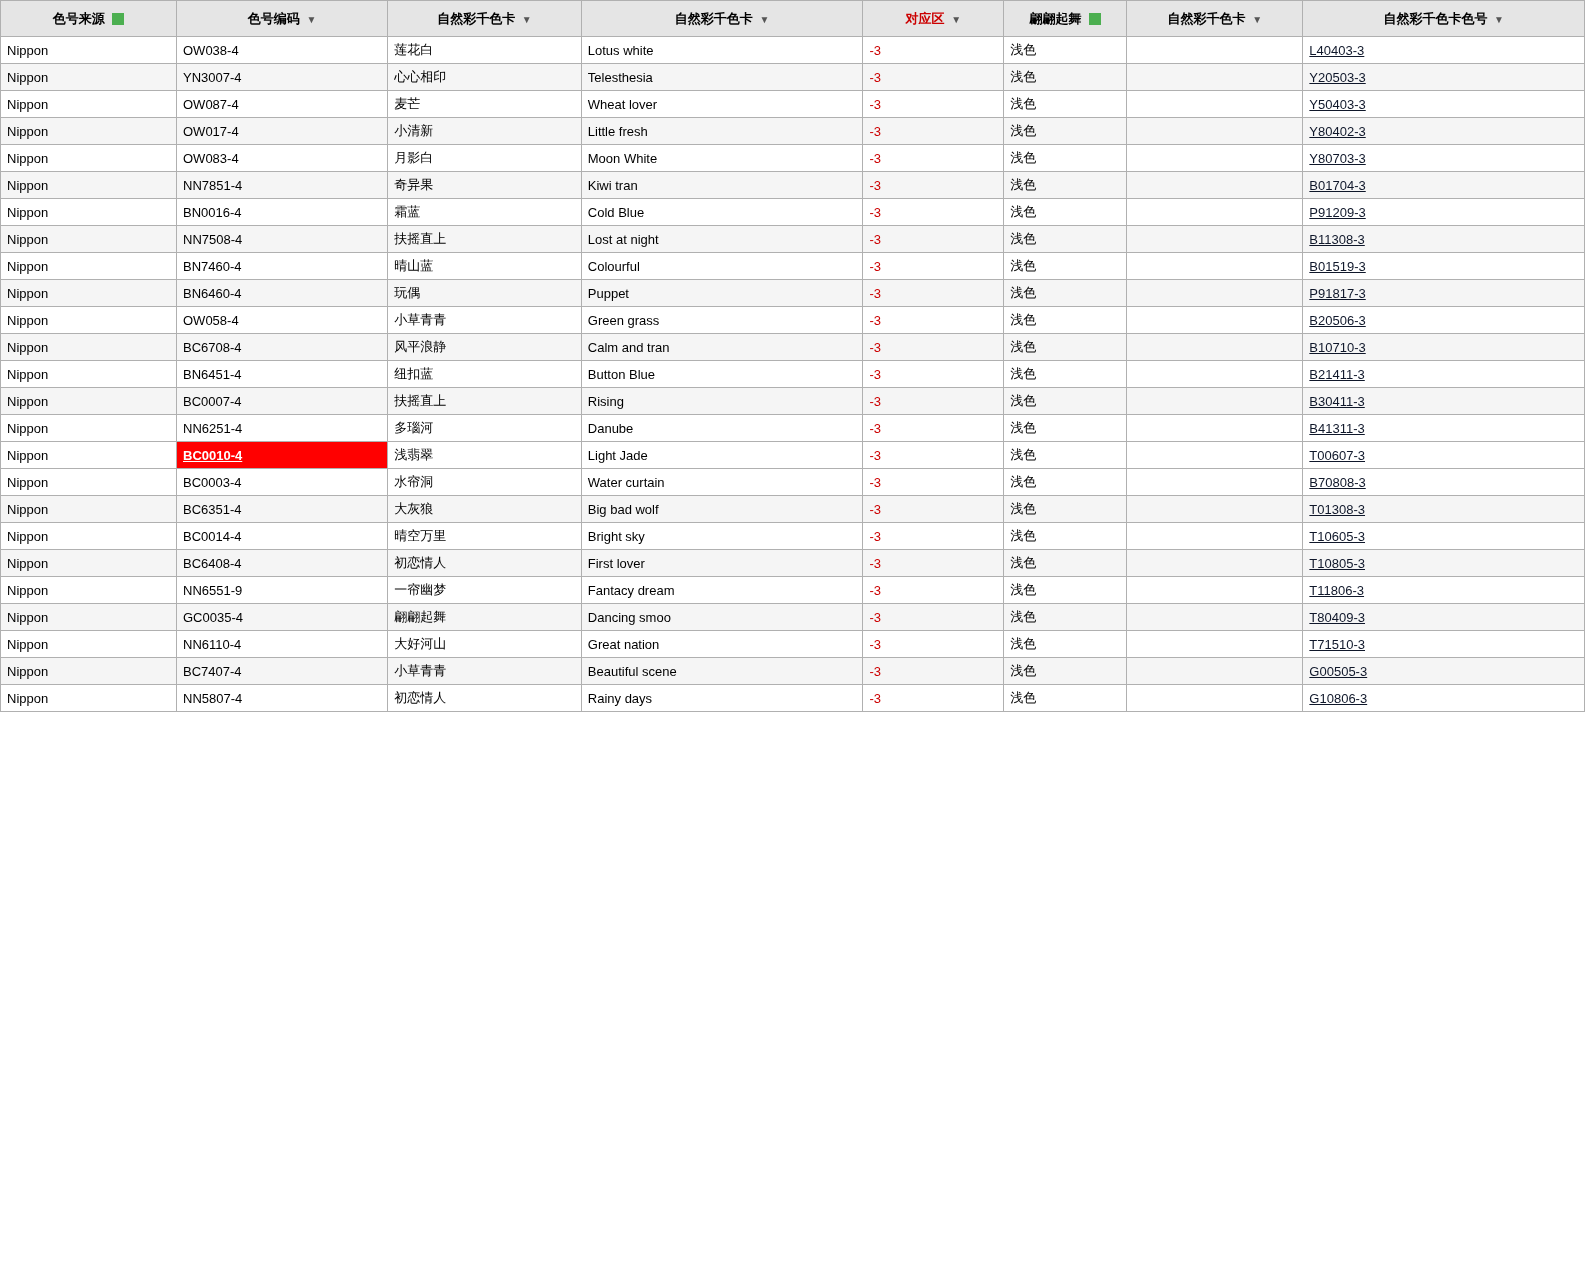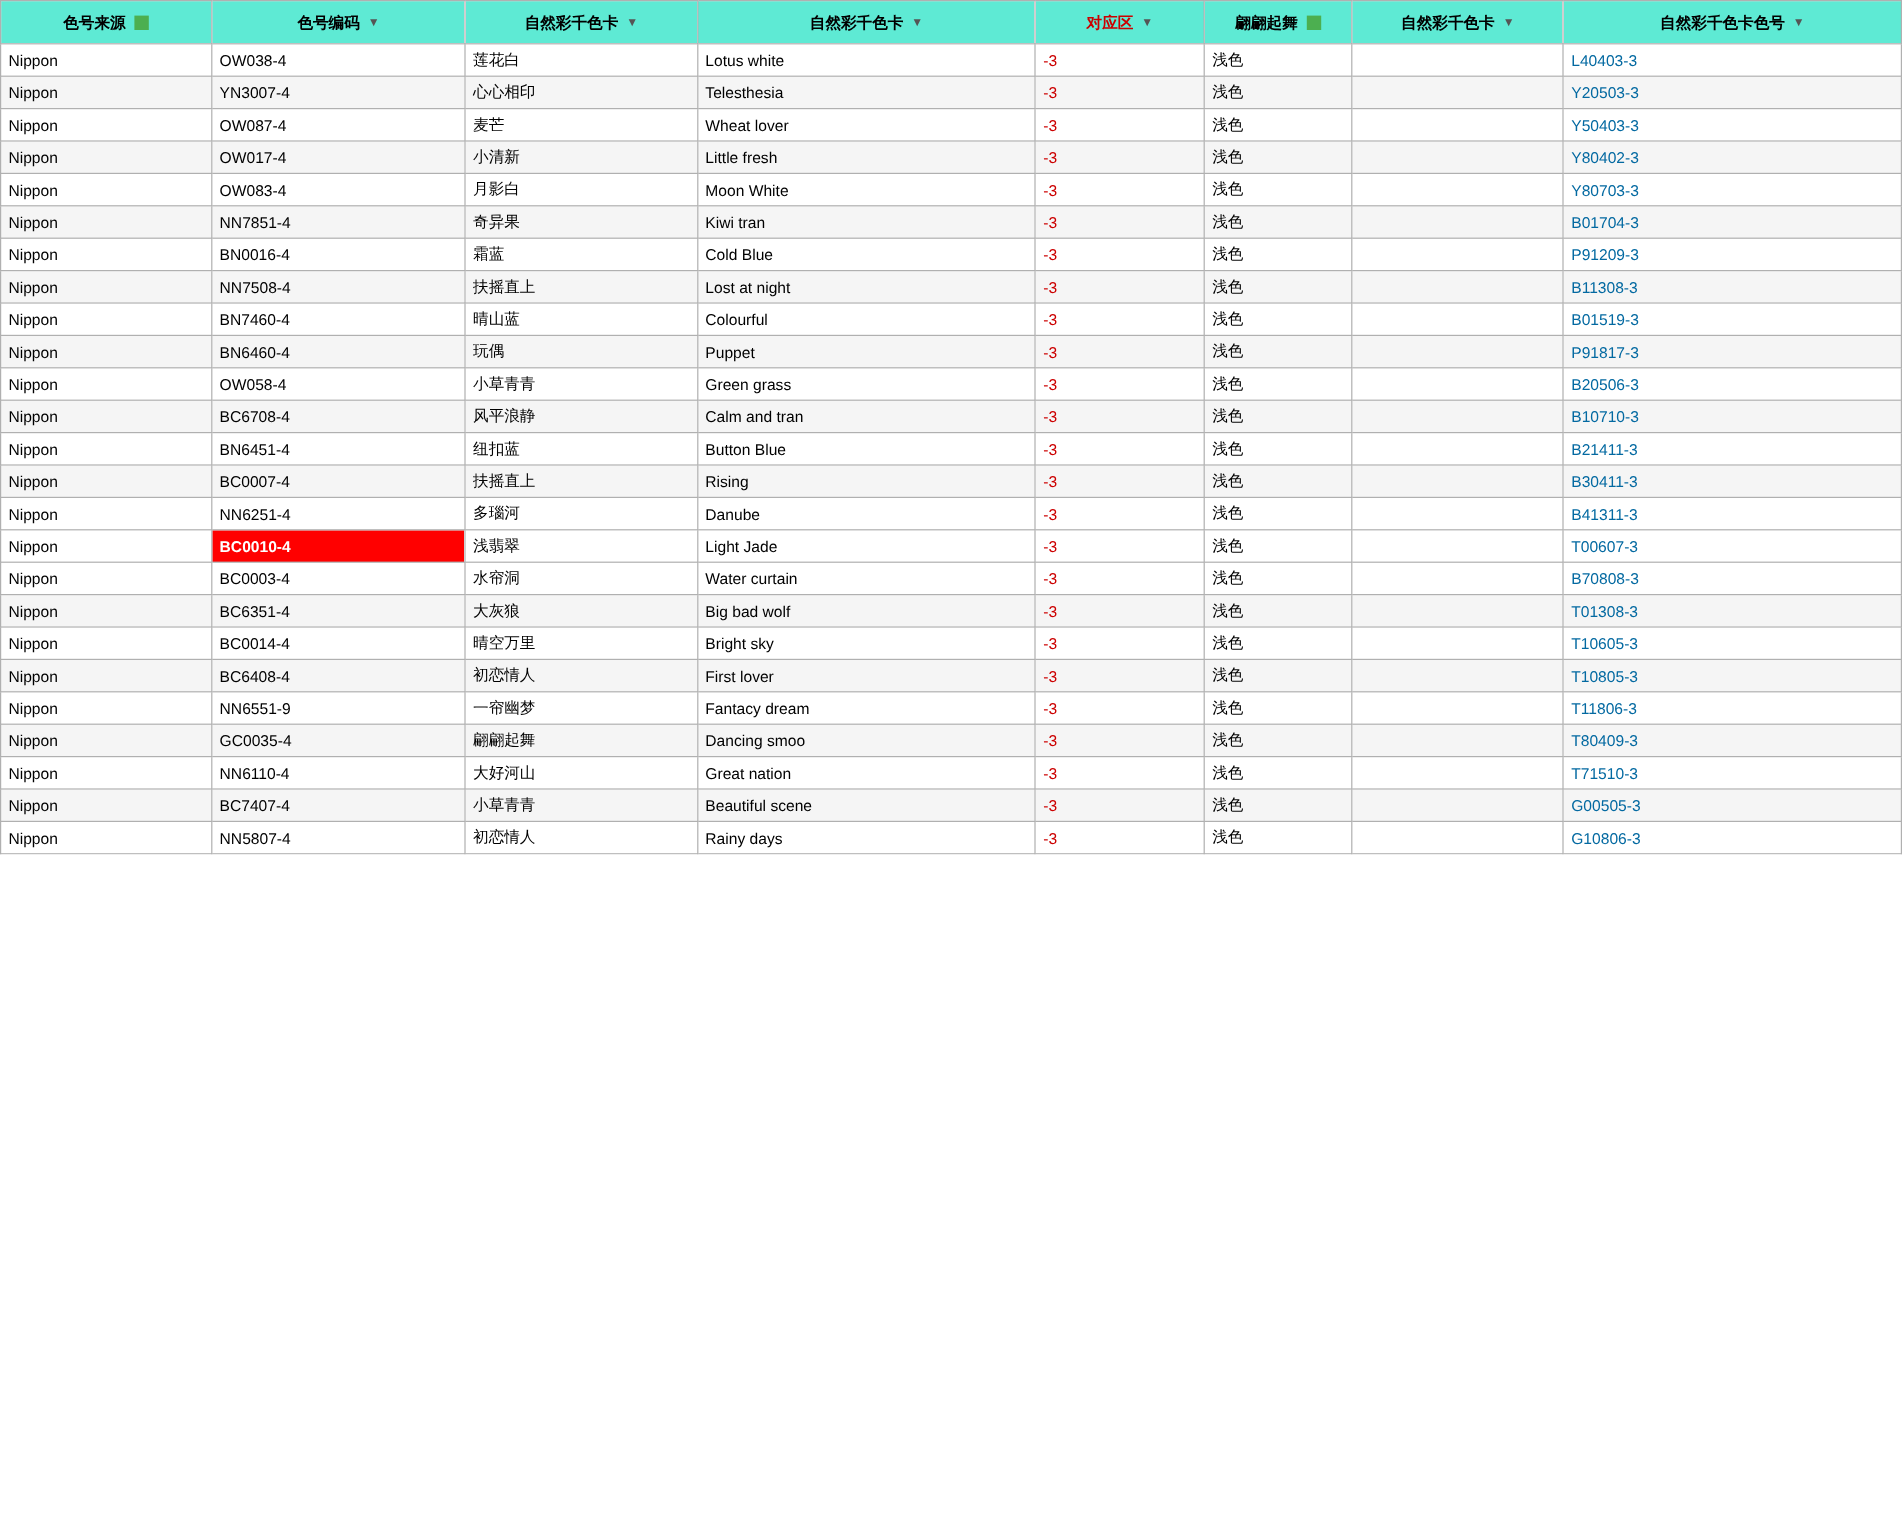--- a/index.html
+++ b/index.html
@@ -18,21 +18,21 @@
       table-layout: fixed;
     }
     th, td {
       border: 1px solid #b0b0b0;
       padding: 4px 6px;
       white-space: nowrap;
       overflow: hidden;
       text-overflow: ellipsis;
     }
     th {
-      background: #5eead4;
+      background: #e5e5e5;
       color: #000;
       font-weight: bold;
       height: 36px;
       font-size: 13px;
     }
     th.red-header {
       color: #cc0000;
     }
     tr:nth-child(odd) td {
       background: #fff;
@@ -40,23 +40,25 @@
     tr:nth-child(even) td {
       background: #f5f5f5;
     }
     tr.highlighted td {
       background: #fff;
     }
     tr.highlighted td.highlight-cell {
       background: #ff0000;
       color: #fff;
       font-weight: bold;
+      text-decoration: underline;
     }
     td.red-text {
-      color: #0369a1;
+      color: #0f172a;
+      text-decoration: underline;
     }
     td.negative {
       color: #cc0000;
     }
     .filter-icon {
       display: inline-block;
       width: 12px;
       height: 12px;
       background: #4caf50;
       margin-left: 4px;

